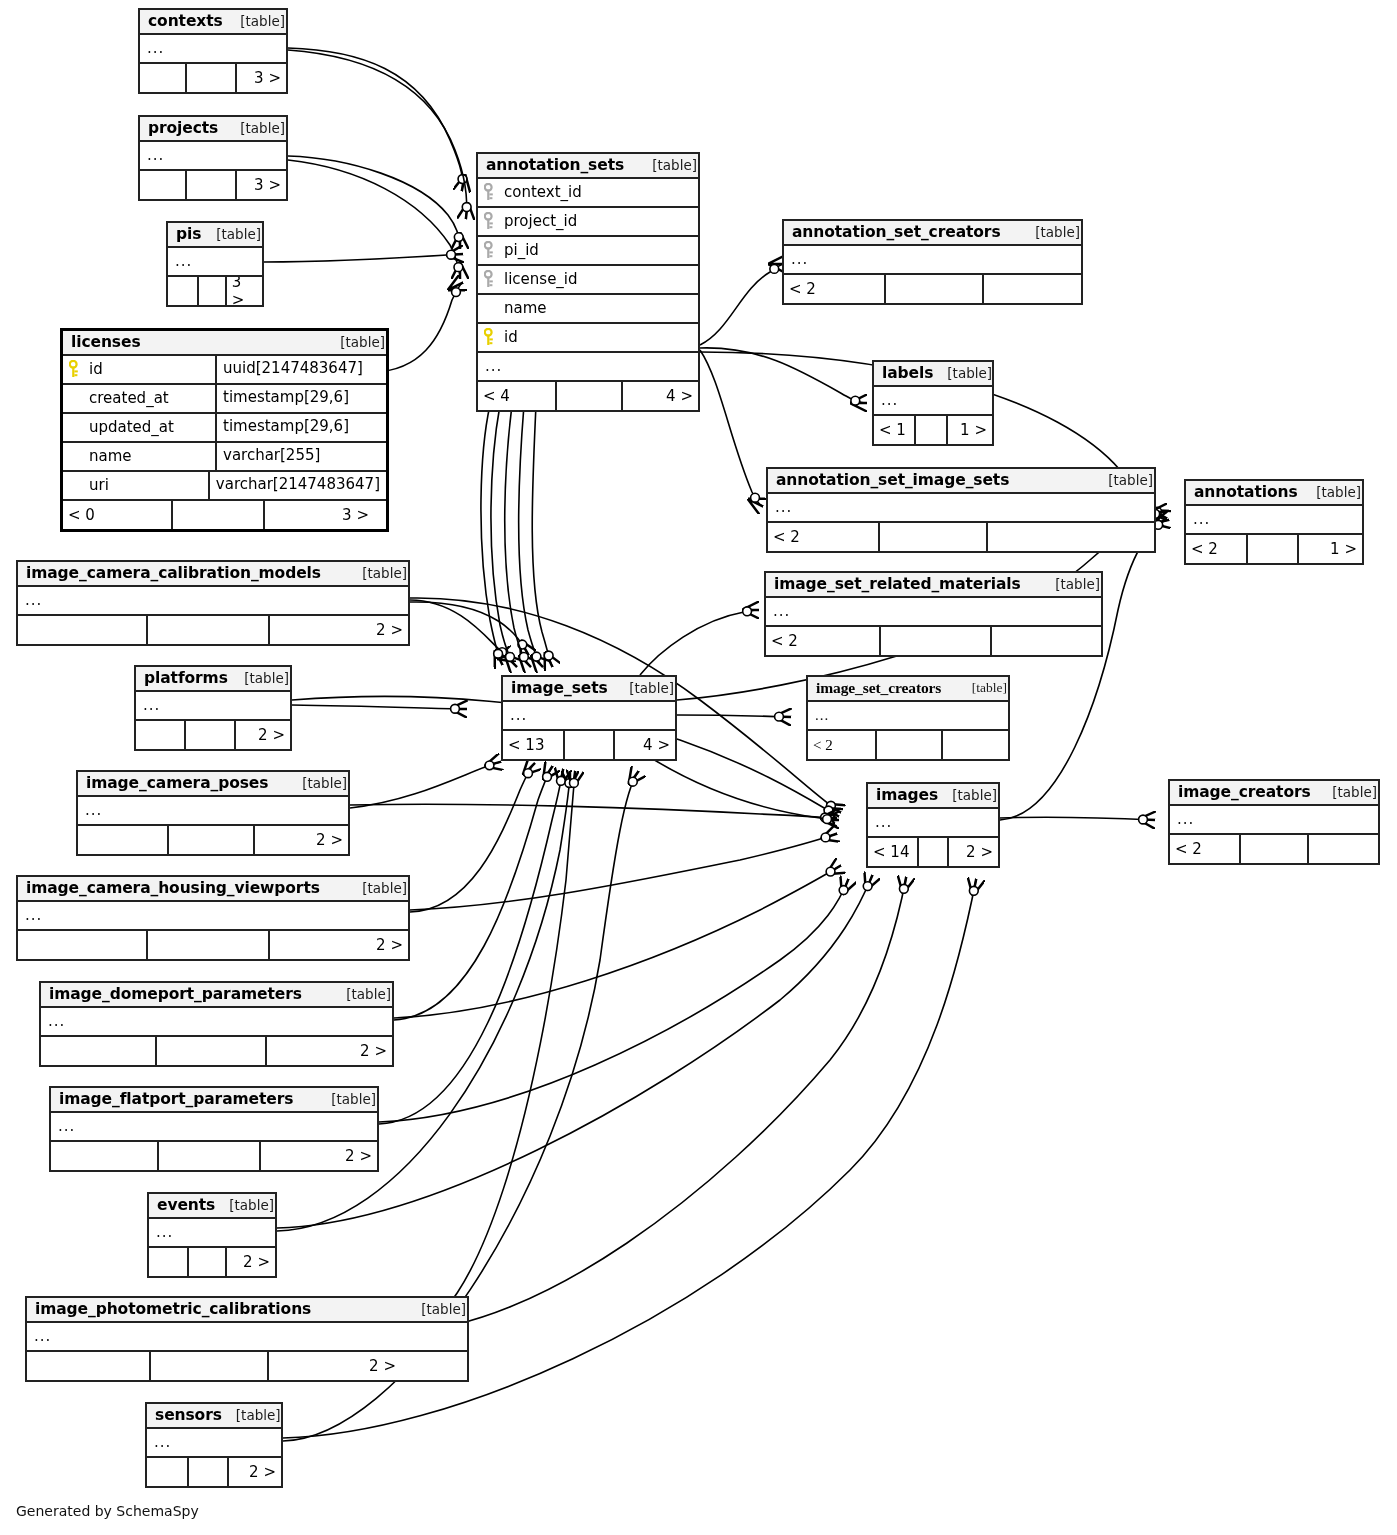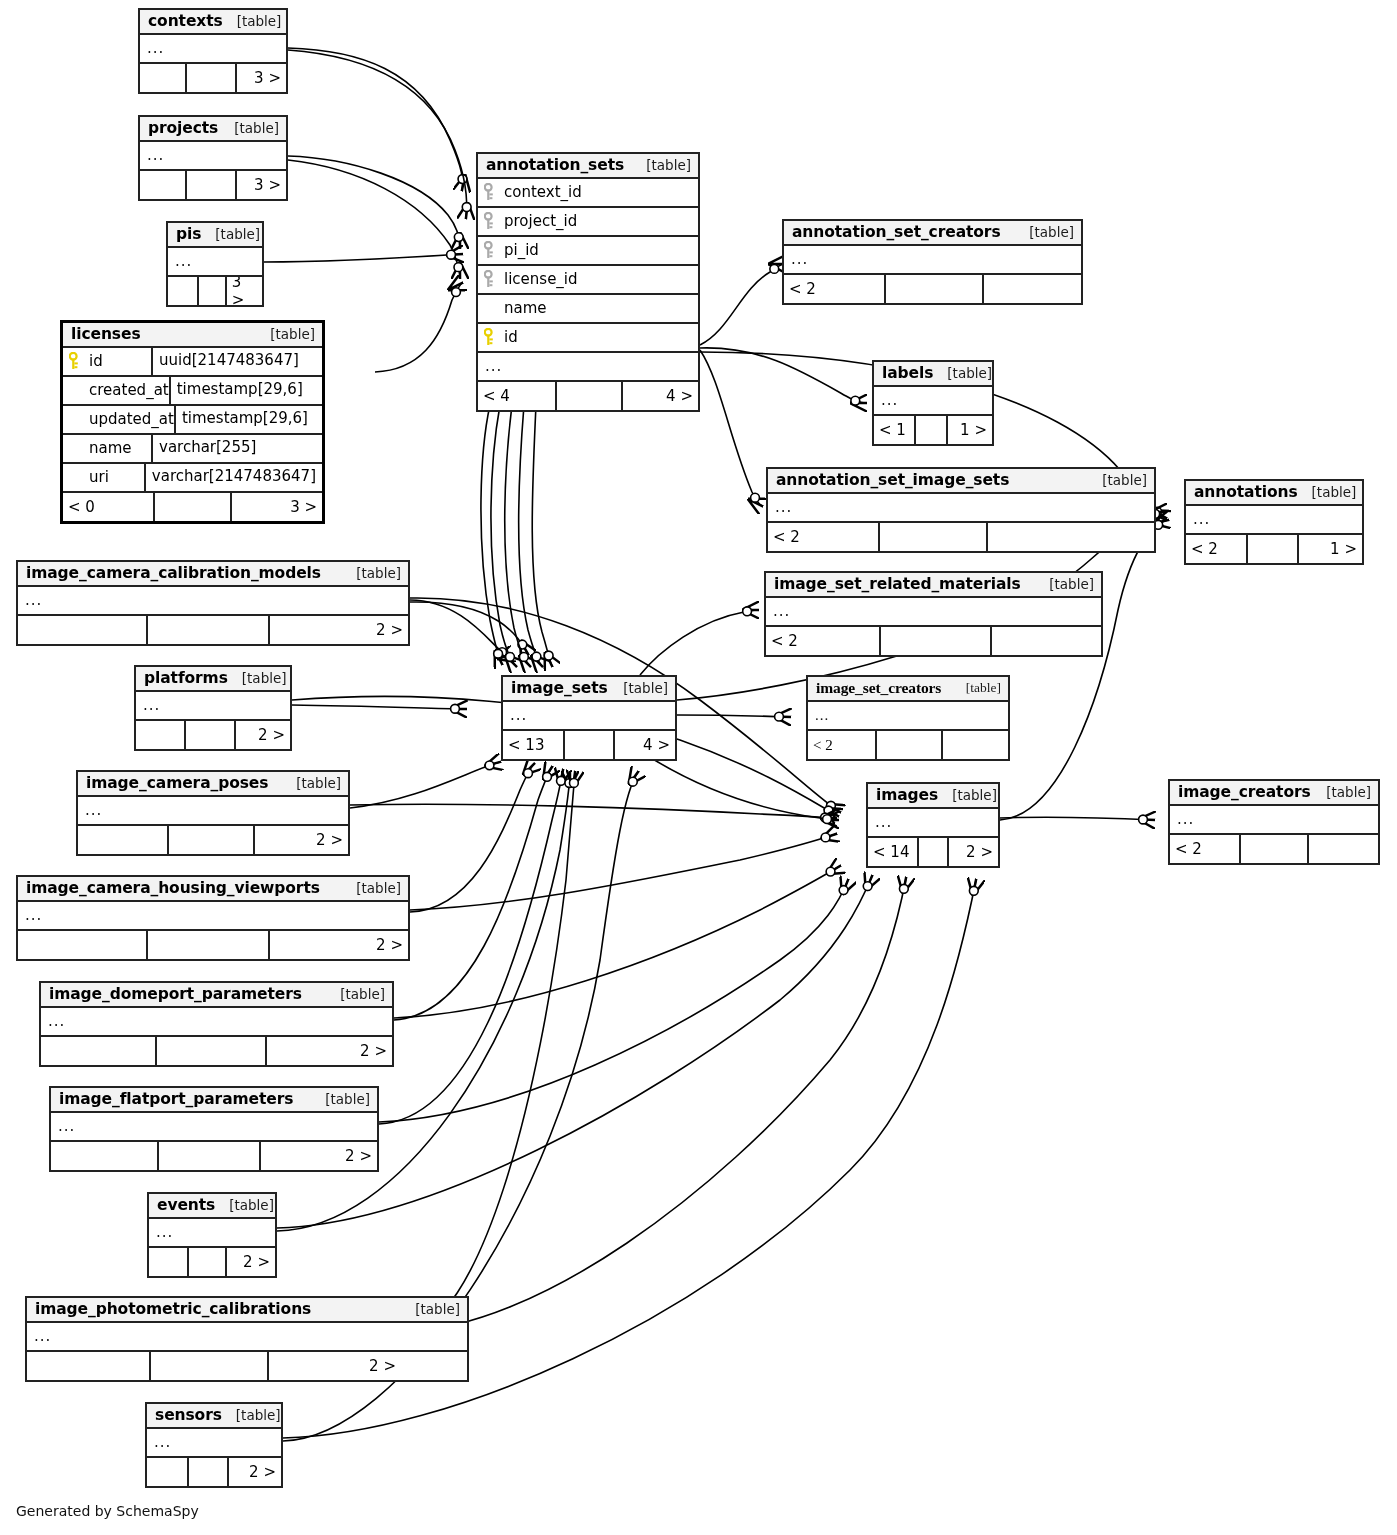--- a/index.html
+++ b/index.html
@@ -29,21 +29,21 @@
     background: #ffffff;
     z-index: 5;
   }
   .tbl.emph { border: 3px solid #000; }
   .thead {
     background: #f3f3f3;
     border-bottom: 2px solid #222;
     display: flex;
     align-items: center;
     justify-content: space-between;
-    padding: 2px 7px 3px 8px;
+    padding: 2px 1px 3px 8px;
     box-sizing: border-box;
     white-space: nowrap;
   }
   .tname {
     font-weight: bold;
     font-size: 15.5px;
     color: #000;
     letter-spacing: -0.1px;
   }
   .ttag {
@@ -409,21 +409,21 @@
             </span>
           </div>
         </div>
         <div class="trow ellipsis">...</div>
         <div class="tfoot">
           <div class="fc" style="width: 78px;">&lt; 4</div>
           <div class="fc mid" style="width: 68px;"></div>
           <div class="fc right" style="width: 76px;">4 &gt;</div>
         </div>
       </div>
-      <div class="tbl emph" style="left: 60px; top: 320px; width: 265px;">
+      <div class="tbl emph" style="left: 60px; top: 328px; width: 329px;">
         <div class="thead">
           <span class="tname">licenses</span>
           <span class="ttag">[table]</span>
         </div>
         <div class="trow">
           <div class="colwrap">
             <span class="colname">
               <span class="keyicon"><svg width="13" height="18" viewBox="0 0 13 18">
                   <circle cx="4.2" cy="4.2" r="3.4" fill="none" stroke="#e8d000" stroke-width="2.2"></circle>
                   <rect x="3.2" y="6.6" width="2.2" height="10.4" fill="#e8d000"></rect>

